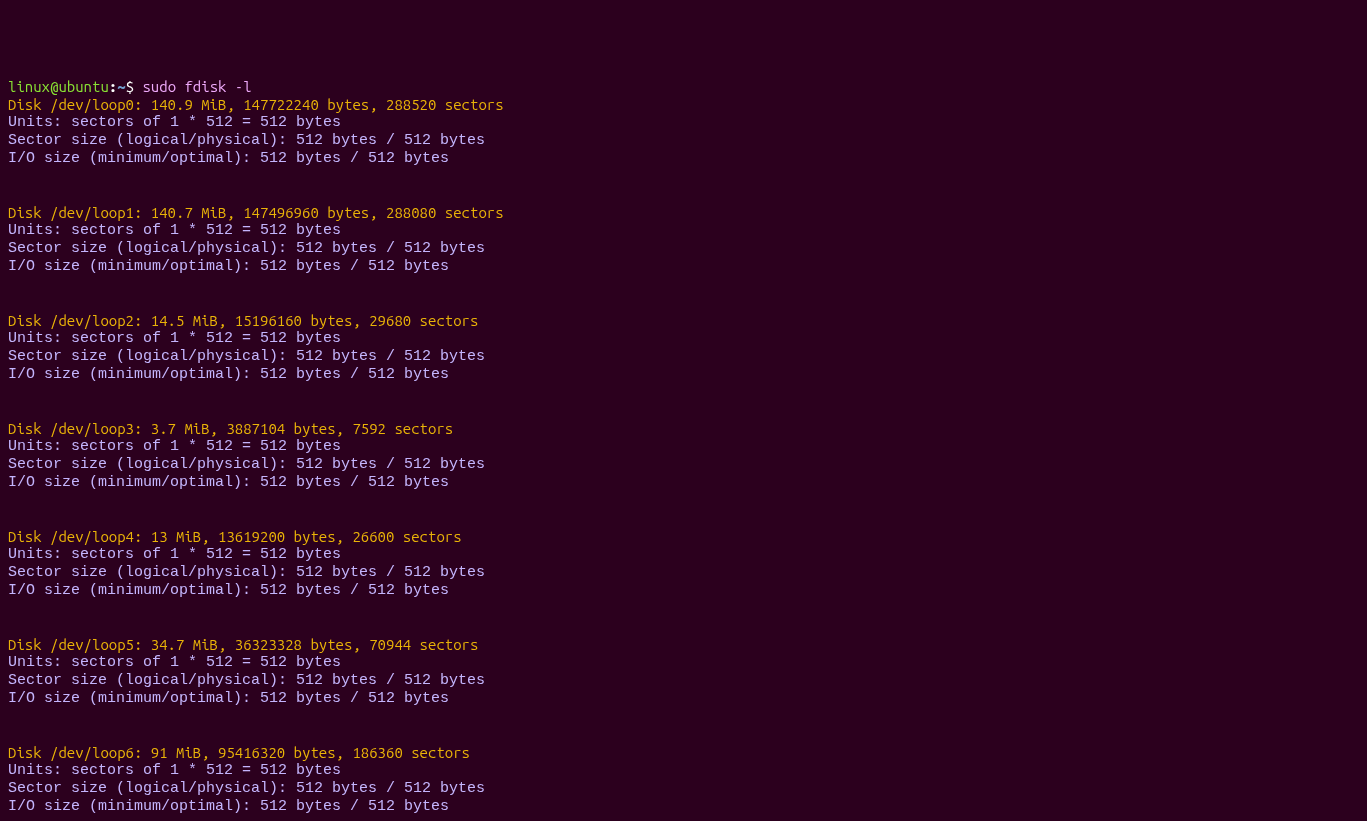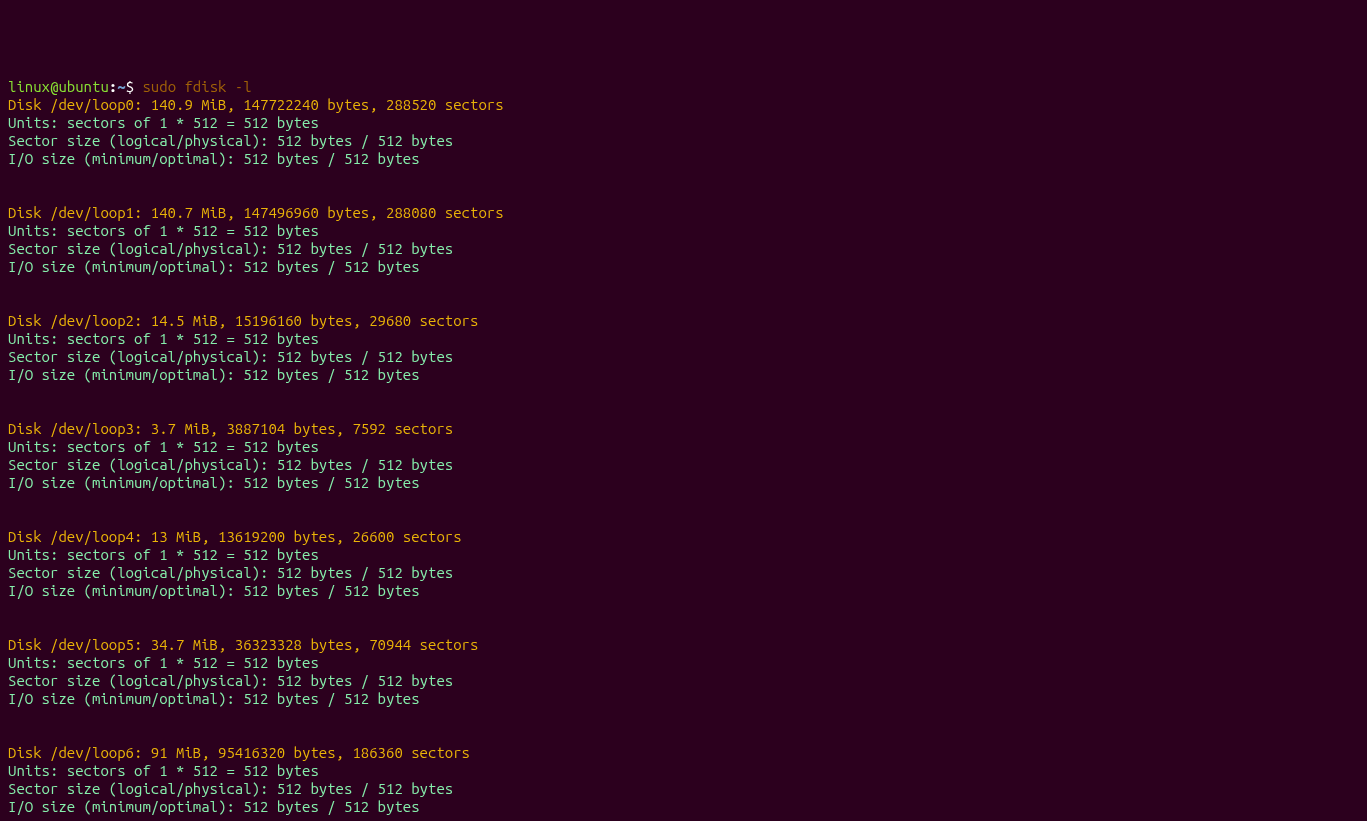--- a/index.html
+++ b/index.html
@@ -28,29 +28,30 @@
       font-weight: bold;
     }
     .prompt-path {
       color: #729fcf;
       font-weight: bold;
     }
     .prompt-dollar {
       color: #ffffff;
     }
     .command {
-      color: #a16207;
+      color: #f0abfc;
       text-align: right;
     }
     .disk-header {
       font-weight: normal;
       color: #eab308;
     }
     .disk-detail {
-      color: #86efac;
+      color: #c4b5fd;
+      font-family: Liberation Mono, monospace;
     }
     .terminal-line {
       display: block;
     }
     .blank-line {
       display: block;
       height: 18px;
     }
   </style>
 </head>

